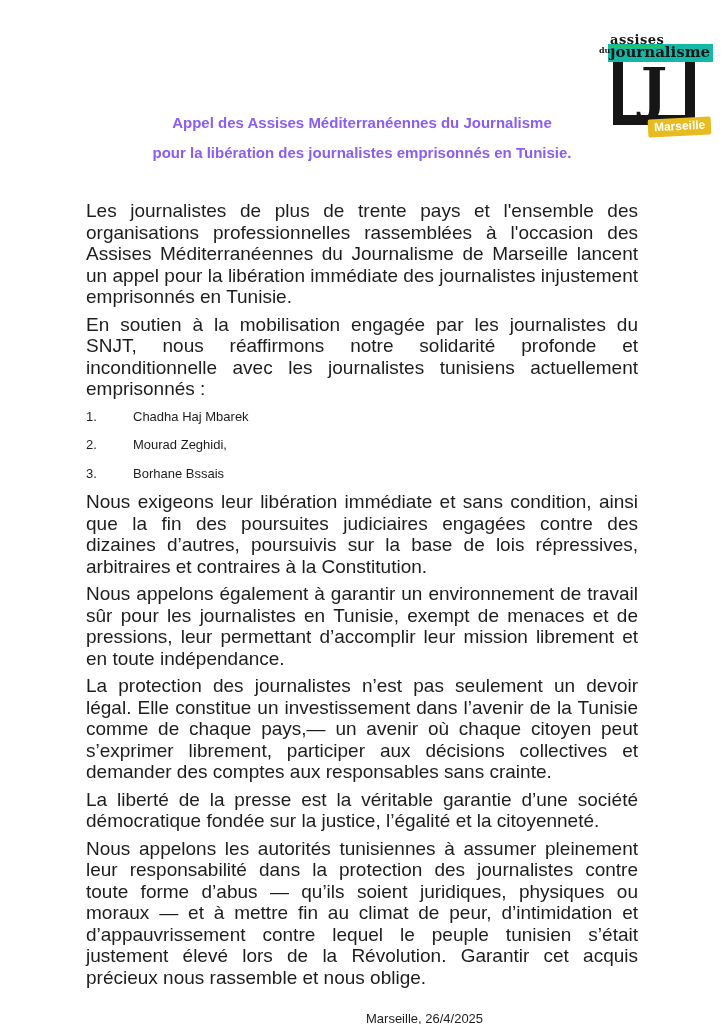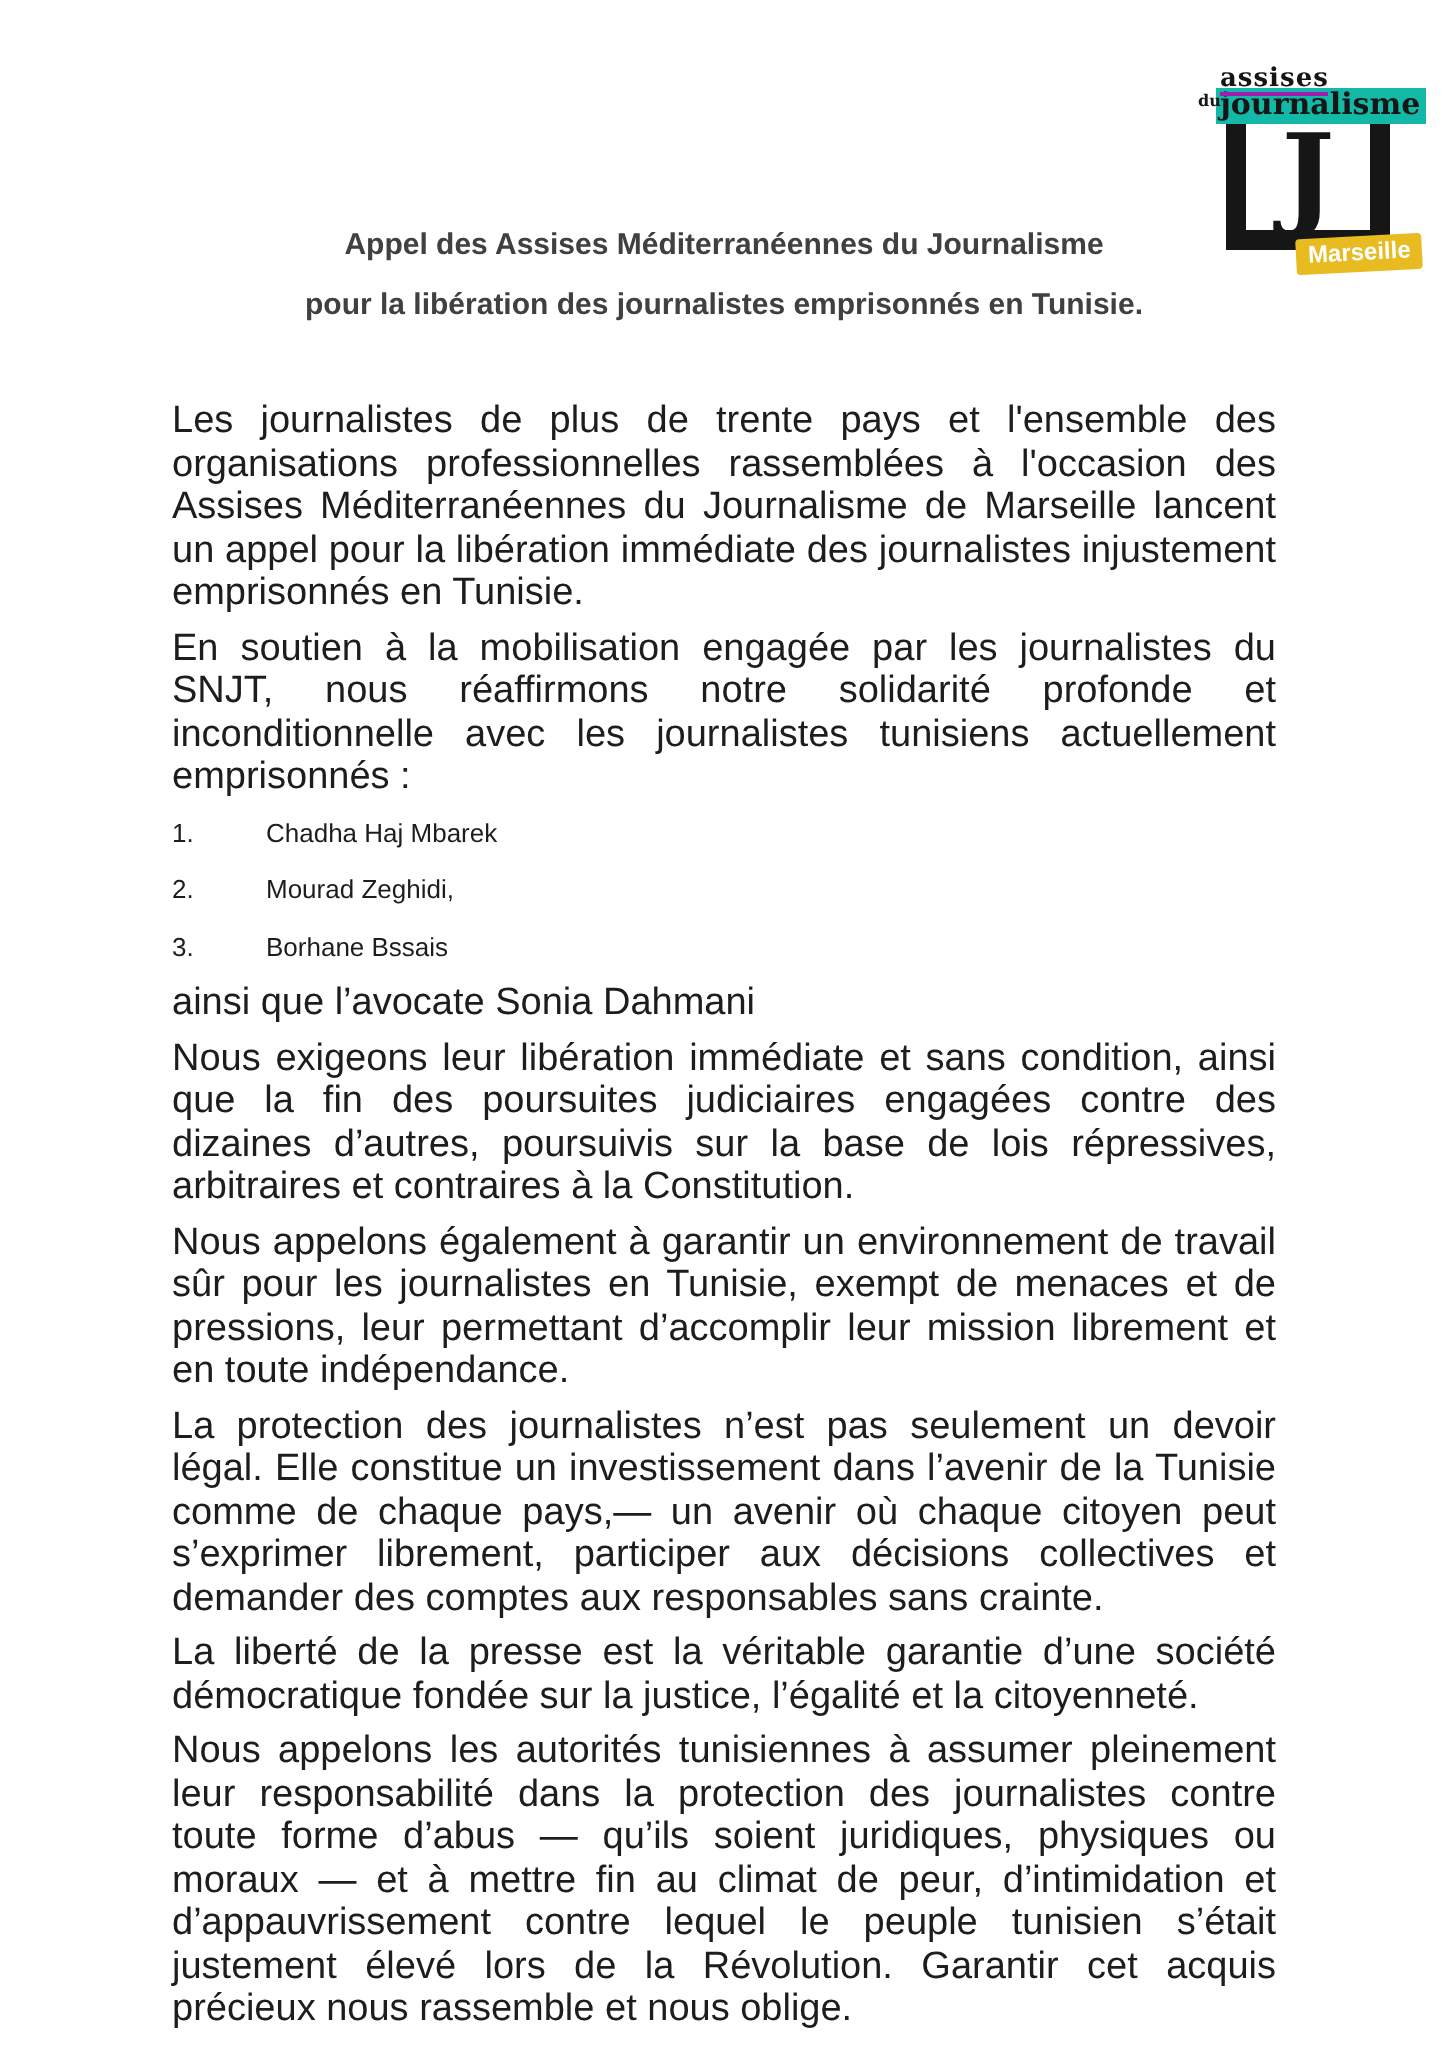--- a/index.html
+++ b/index.html
@@ -26,21 +26,21 @@
     font-family: "DejaVu Serif", serif;
     color: #161616;
   }
   .logo-assises {
     position: absolute;
     left: 12px;
     top: 3px;
     font-size: 13px;
     font-weight: 700;
     letter-spacing: 0.5px;
-    border-bottom: 2px solid #a21caf;
+    border-bottom: 2px solid #22c55e;
     line-height: 13px;
     z-index: 3;
   }
   .logo-du {
     position: absolute;
     left: 1px;
     top: 15px;
     font-size: 8px;
     font-weight: 700;
     z-index: 3;
@@ -98,21 +98,21 @@
   }
   .title-block {
     text-align: center;
     margin-bottom: 36px;
   }
   .title-line {
     font-size: 15px;
     font-weight: 700;
     line-height: 22px;
     margin: 0;
-    color: #404040;
+    color: #8b5cf6;
   }
   .title-line + .title-line {
     margin-top: 8px;
   }
   .para {
     font-size: 19px;
     line-height: 21.5px;
     text-align: justify;
     margin: 0 0 6px 0;
   }
@@ -163,21 +163,20 @@
   </div>
   <div class="list-row">
     <span class="list-num">2.</span>
     <span class="list-name">Mourad Zeghidi,</span>
   </div>
   <div class="list-row">
     <span class="list-num">3.</span>
     <span class="list-name">Borhane Bssais</span>
   </div>
 
-  <p class="para">ainsi que l’avocate  Sonia Dahmani</p>
 
 
   <p class="para">Nous exigeons leur libération immédiate et sans condition, ainsi que la fin des poursuites judiciaires engagées contre des dizaines d’autres, poursuivis sur la base de lois répressives, arbitraires et contraires à la Constitution.</p>
 
   <p class="para">Nous appelons également à garantir un environnement de travail sûr pour les journalistes en Tunisie, exempt de menaces et de pressions, leur permettant d’accomplir leur mission librement et en toute indépendance.</p>
 
   <p class="para">La protection des journalistes n’est pas seulement un devoir légal. Elle constitue un investissement dans l’avenir de la Tunisie comme de chaque pays,— un avenir où chaque citoyen peut s’exprimer librement, participer aux décisions collectives et demander des comptes aux responsables sans crainte.</p>
 
   <p class="para">La liberté de la presse  est la véritable garantie d’une société démocratique fondée sur la justice, l’égalité et la citoyenneté.</p>
 

